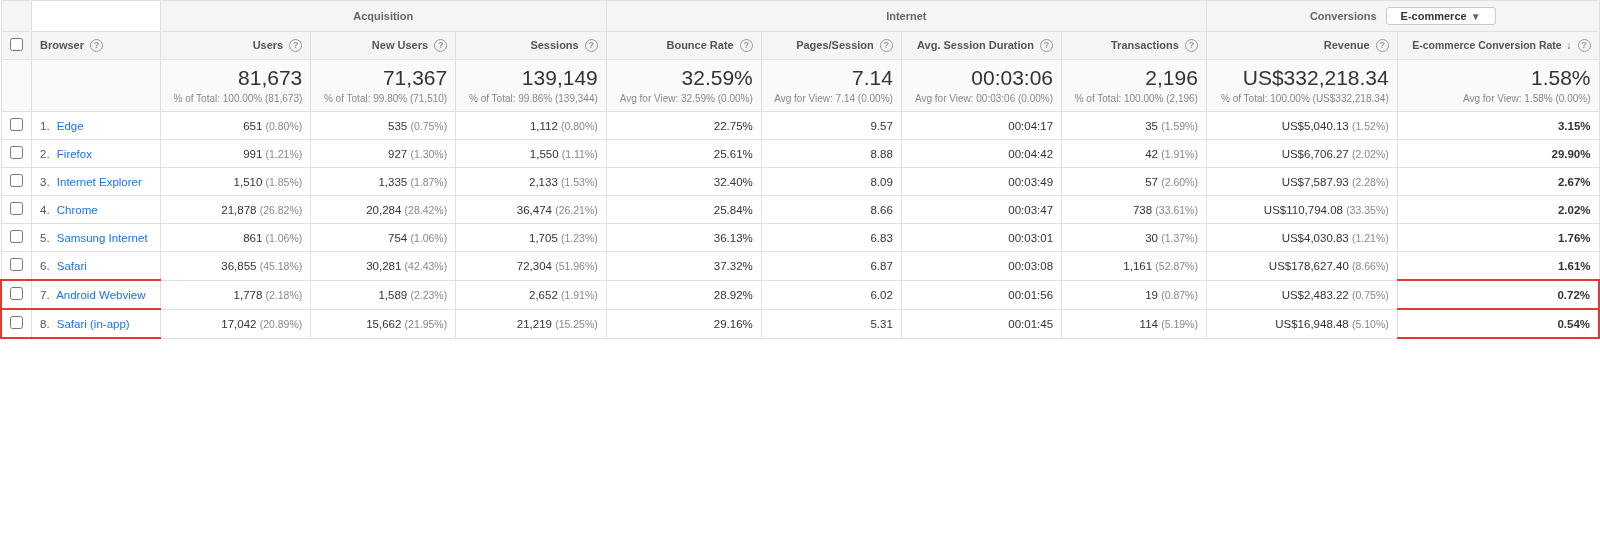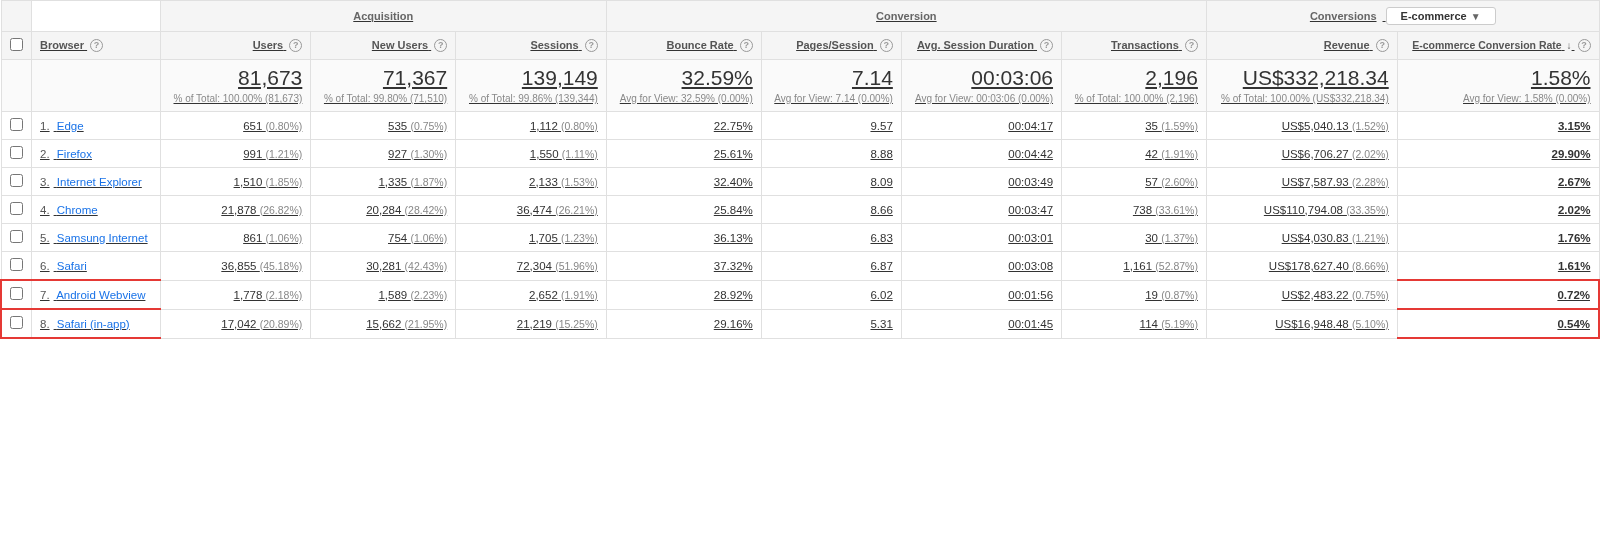--- a/index.html
+++ b/index.html
@@ -1,18 +1,18 @@
 <!DOCTYPE html>
 <html><head>
   <meta charset="utf-8">
   <style>
     * { box-sizing: border-box; margin: 0; padding: 0; }
     body { font-family: Arial, sans-serif; font-size: 12px; color: #333; background: #fff; }
 
-    .table-wrapper { overflow-x: auto; text-decoration: underline; }
+    .table-wrapper { overflow-x: auto; }
 
     table {
       width: 100%;
       border-collapse: collapse;
       font-size: 11.5px;
     }
 
     th, td {
       border: 1px solid #e0e0e0;
       padding: 6px 8px;
@@ -124,21 +124,21 @@
 
       <tr>
         <th class="checkbox-col" style="border-right:none;"></th>
         <th class="browser-col" style="border-right: 1px solid #e0e0e0; background:#fff; font-weight:400;"></th>
 
         <th colspan="3" class="section-header" style="border-left: 1px solid #ccc; background:#f5f5f5;">
           <span>Acquisition</span>
         </th>
 
         <th colspan="4" class="section-header" style="border-left: 1px solid #ccc; background:#f5f5f5;">
-          <span>Conversion</span>
+          <span>Internet</span>
         </th>
 
         <th colspan="3" class="section-header" style="border-left: 1px solid #ccc; background:#f5f5f5;">
           <span style="margin-right:6px;">Conversions</span>
           <span class="ecommerce-dropdown">
             <span>E-commerce</span>
             <span class="dropdown-arrow">▼</span>
           </span>
         </th>
       </tr>

